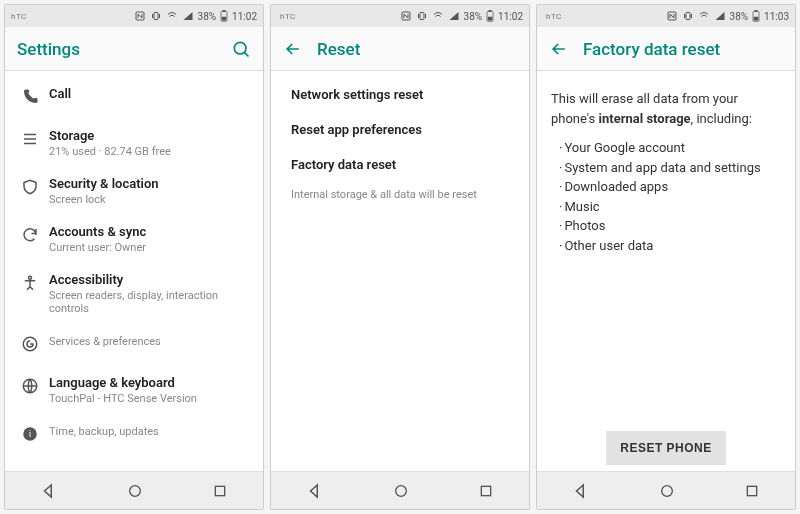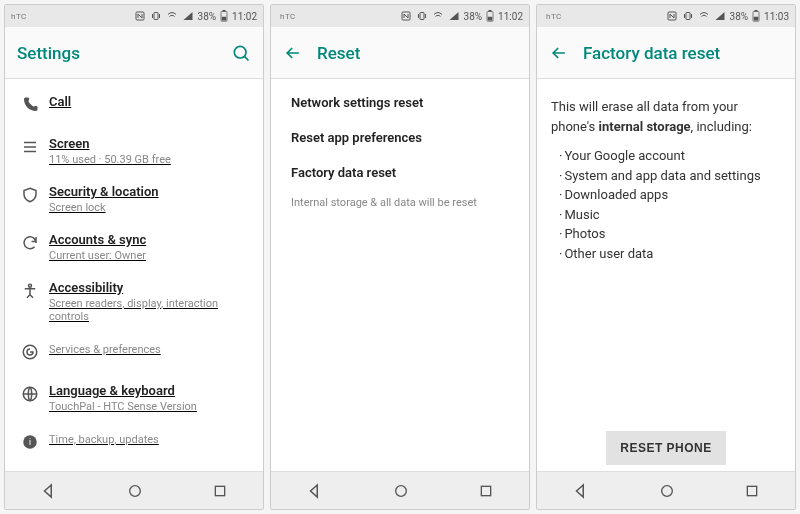--- a/index.html
+++ b/index.html
@@ -29,21 +29,21 @@
     align-items: center;
     padding: 0 6px;
     font-size: 10px;
     color: #555;
   }
   .status-left { flex: 0 0 auto; display:flex; align-items:flex-start; gap:3px; }
   .status-right { margin-left: auto; display: flex; align-items: center; gap: 4px; }
   .stat-icon { display:inline-flex; }
   .carrier { font-size: 8px; color:#777; letter-spacing:0.5px; }
   .header {
-    height: 52px;
+    height: 44px;
     display: flex;
     align-items: center;
     padding: 0 12px;
     border-bottom: 1px solid #ddd;
     background: #fafafa;
   }
   .header .back { margin-right: 14px; color:#00897b; display:flex; }
   .header .title {
     color: #00897b;
     font-size: 17px;
@@ -60,21 +60,21 @@
     align-items: flex-start;
     padding: 9px 12px 9px 10px;
   }
   .row .icon-col {
     width: 30px;
     display: flex;
     justify-content: center;
     padding-top: 2px;
     color: #666;
   }
-  .row .text-col { flex: 1; padding-left: 4px; text-decoration: underline; }
+  .row .text-col { flex: 1; padding-left: 4px; }
   .row .label {
     font-size: 13px;
     font-weight: 600;
     color: #222;
   }
   .row .sub {
     font-size: 11px;
     color: #888;
     margin-top: 2px;
   }
@@ -189,22 +189,22 @@
           <div class="label">Call</div>
         </div>
     </div>
     <div class="row">
       <div class="icon-col">
           <span><svg width="18" height="18" viewBox="0 0 24 24" fill="none" stroke="#555" stroke-width="2">
               <path d="M4 6h16M4 12h16M4 18h16"></path>
             </svg></span>
         </div>
       <div class="text-col">
-        <div class="label">Screen</div>
-        <div class="sub">11% used · 50.39 GB free</div>
+        <div class="label">Storage</div>
+        <div class="sub">21% used · 82.74 GB free</div>
       </div>
     </div>
     <div class="row">
       <div class="icon-col">
           <span><svg width="18" height="18" viewBox="0 0 24 24" fill="none" stroke="#555" stroke-width="2">
               <path d="M12 3l8 3v5c0 5-3 8-8 10-5-2-8-5-8-10V6l8-3z"></path>
             </svg></span>
         </div>
       <div class="text-col">
         <div class="label">Security &amp; location</div>

